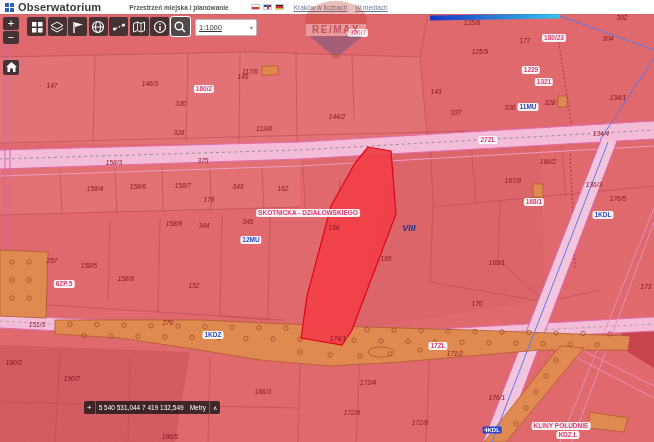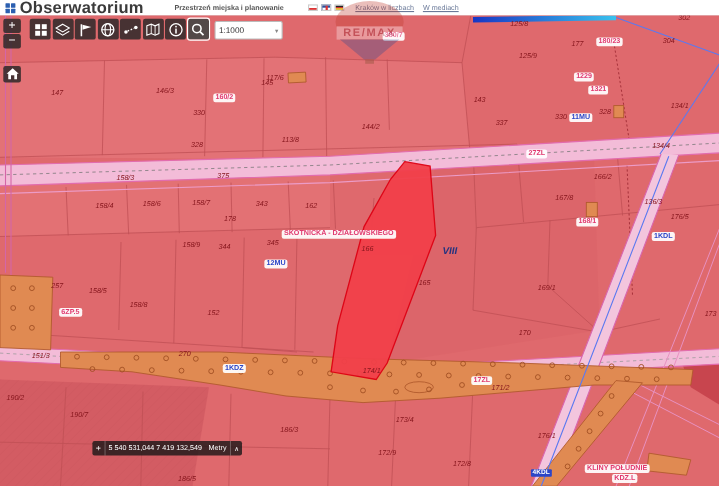--- a/index.html
+++ b/index.html
@@ -3,21 +3,21 @@
 <meta charset="utf-8">
 <style>
   html,body{margin:0;padding:0;background:#888;}
   .screen{position:relative;width:654px;height:442px;overflow:hidden;
     font-family:"Liberation Sans",sans-serif;background:#df696d;}
   
   .header{position:absolute;top:0;left:0;width:654px;height:14px;background:#fff;
     display:flex;align-items:center;z-index:30;box-shadow:0 0 1px rgba(0,0,0,.4);}
   .logo{display:grid;grid-template-columns:4px 4px;grid-template-rows:4px 4px;gap:1px;margin:0 4px 0 5px;}
   .logo span{background:#2b5fb0;border-radius:.5px;}
-  .app-title{font-size:15px;font-weight:bold;color:#3a3a3a;letter-spacing:.2px;}
+  .app-title{font-size:11px;font-weight:bold;color:#3a3a3a;letter-spacing:.2px;}
   .subtitle{font-size:6.5px;font-weight:bold;color:#555;margin-left:28px;}
   .flags{display:flex;gap:3px;margin-left:22px;}
   .flag{width:9px;height:6px;display:inline-block;border:.5px solid #ccc;box-sizing:border-box;}
   .flag.pl{background:linear-gradient(#fff 50%,#d33 50%);}
   .flag.uk{background:#2a4fa0;position:relative;overflow:hidden;}
   .flag.uk:before{content:"";position:absolute;left:0;top:2px;width:9px;height:1.5px;background:#fff;}
   .flag.uk:after{content:"";position:absolute;left:3.5px;top:0;width:1.5px;height:6px;background:#d33;}
   .flag.de{background:linear-gradient(#222 33%,#c33 33%,#c33 66%,#e2b32a 66%);}
   .hlinks{display:flex;gap:8px;margin-left:10px;}
   .hlink{font-size:6.5px;color:#6b7a99;text-decoration:underline;cursor:pointer;}
@@ -40,21 +40,21 @@
     font-size:11px;line-height:11px;text-align:center;cursor:pointer;padding:0;font-family:"Liberation Sans",sans-serif;}
   .homebtn{position:absolute;left:3px;top:60px;width:16px;height:15px;background:rgba(38,38,38,.82);
     border:none;border-radius:2px;z-index:20;cursor:pointer;padding:1px;}
   .toolbar{position:absolute;left:27px;top:17px;z-index:20;display:flex;gap:1.5px;}
   .tbtn{width:19px;height:19px;background:rgba(38,38,38,.82);border:none;border-radius:2px;
     cursor:pointer;padding:2px;display:flex;align-items:center;justify-content:center;}
   .tbtn.active{background:rgba(70,70,70,.92);outline:1px solid #fff;}
   .scalebox{position:absolute;left:195px;top:19px;z-index:20;width:54px;height:15px;background:#fff;
     border:1px solid #bbb;border-radius:2px;display:flex;align-items:center;justify-content:space-between;
     padding:0 3px;cursor:pointer;}
-  .scalebox .val{font-size:7.5px;color:#333;}
+  .scalebox .val{font-size:7.5px;color:#333;text-decoration:underline;}
   .scalebox .caret{font-size:6px;color:#888;}
   
   .coordbar{position:absolute;left:84px;top:401px;z-index:20;height:13px;background:rgba(20,20,20,.78);
     border-radius:2px;display:flex;align-items:center;color:#fff;}
   .coordbar .cell{padding:0 3px;font-size:6.5px;display:flex;align-items:center;height:100%;}
   .coordbar .sep{border-left:1px solid rgba(255,255,255,.25);}
   
   .watermark{position:absolute;left:300px;top:0px;z-index:40;opacity:.32;pointer-events:none;}
   .wm-text{font-size:10px;font-weight:bold;letter-spacing:1.5px;fill:#8c1f2f;}
 </style>

